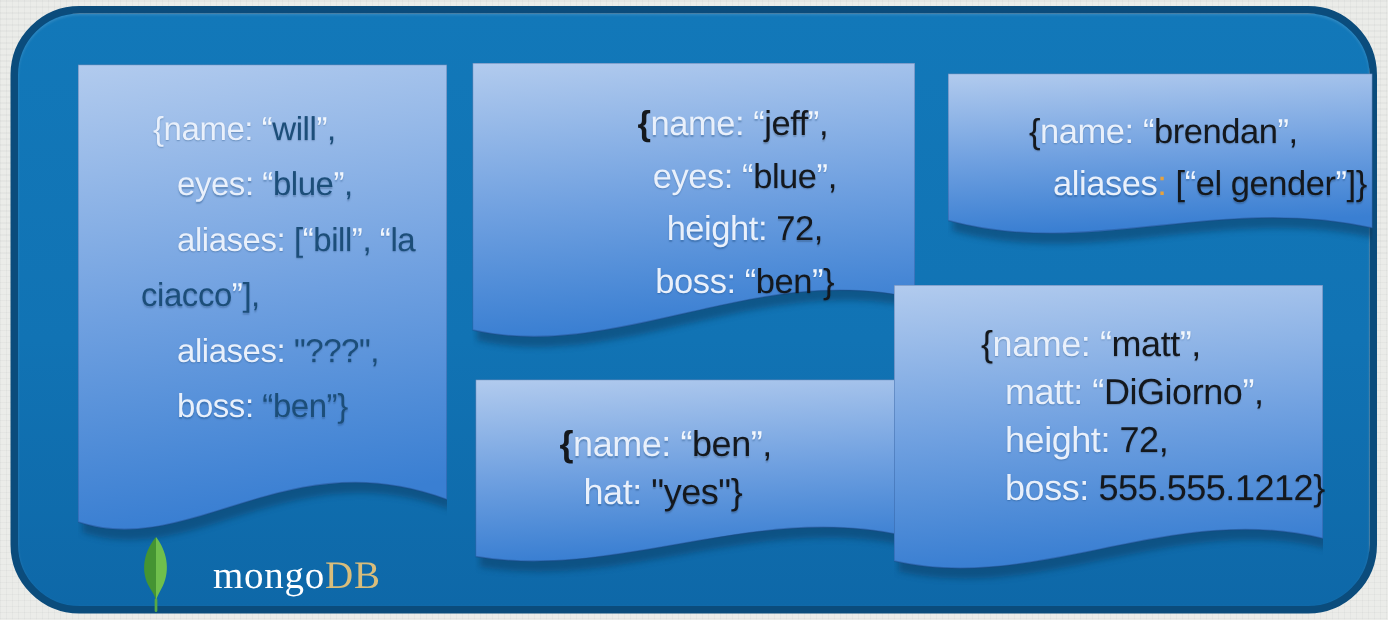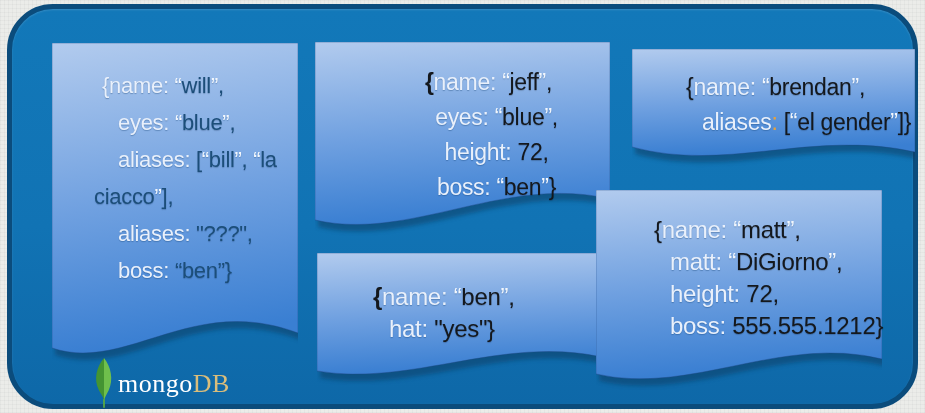--- a/index.html
+++ b/index.html
@@ -37,21 +37,21 @@
   .card-matt  .card-text{padding:24px 4px 0 14px;font-size:24px;line-height:32px;}
   
   .seg-key  {color:#e9f0fb;text-shadow:0 1px 1px rgba(15,60,110,0.35);}
   .seg-pale {color:#e9f0fb;text-shadow:0 1px 1px rgba(15,60,110,0.35);}
   .seg-q    {color:#f2f7fd;text-shadow:0 1px 1px rgba(15,60,110,0.3);}
   .seg-valn {color:#1c4e79;text-shadow:0 1px 1px rgba(10,40,80,0.25);}
   .seg-valb {color:#14181d;text-shadow:0 1px 1px rgba(0,0,0,0.2);}
   .seg-or   {color:#e8a23c;}
   .seg-braceb{color:#14181d;font-weight:700;}
   
-  .logo{position:absolute;left:80px;top:348px;height:52px;display:flex;align-items:flex-start;}
+  .logo{position:absolute;left:80px;top:348px;height:52px;display:flex;align-items:flex-start;gap:24px;}
   .logo-leaf{width:24px;height:52px;margin-right:2px;}
   .logo-word{font-family:"Liberation Serif", serif;font-size:26px;line-height:26px;margin-top:14px;letter-spacing:0.5px;}
   .logo-mongo{color:#ffffff;}
   .logo-db{color:#d9bd7b;}
 </style>
 </head>
 <body>
 
 <svg width="0" height="0" style="position:absolute">
   <defs>

